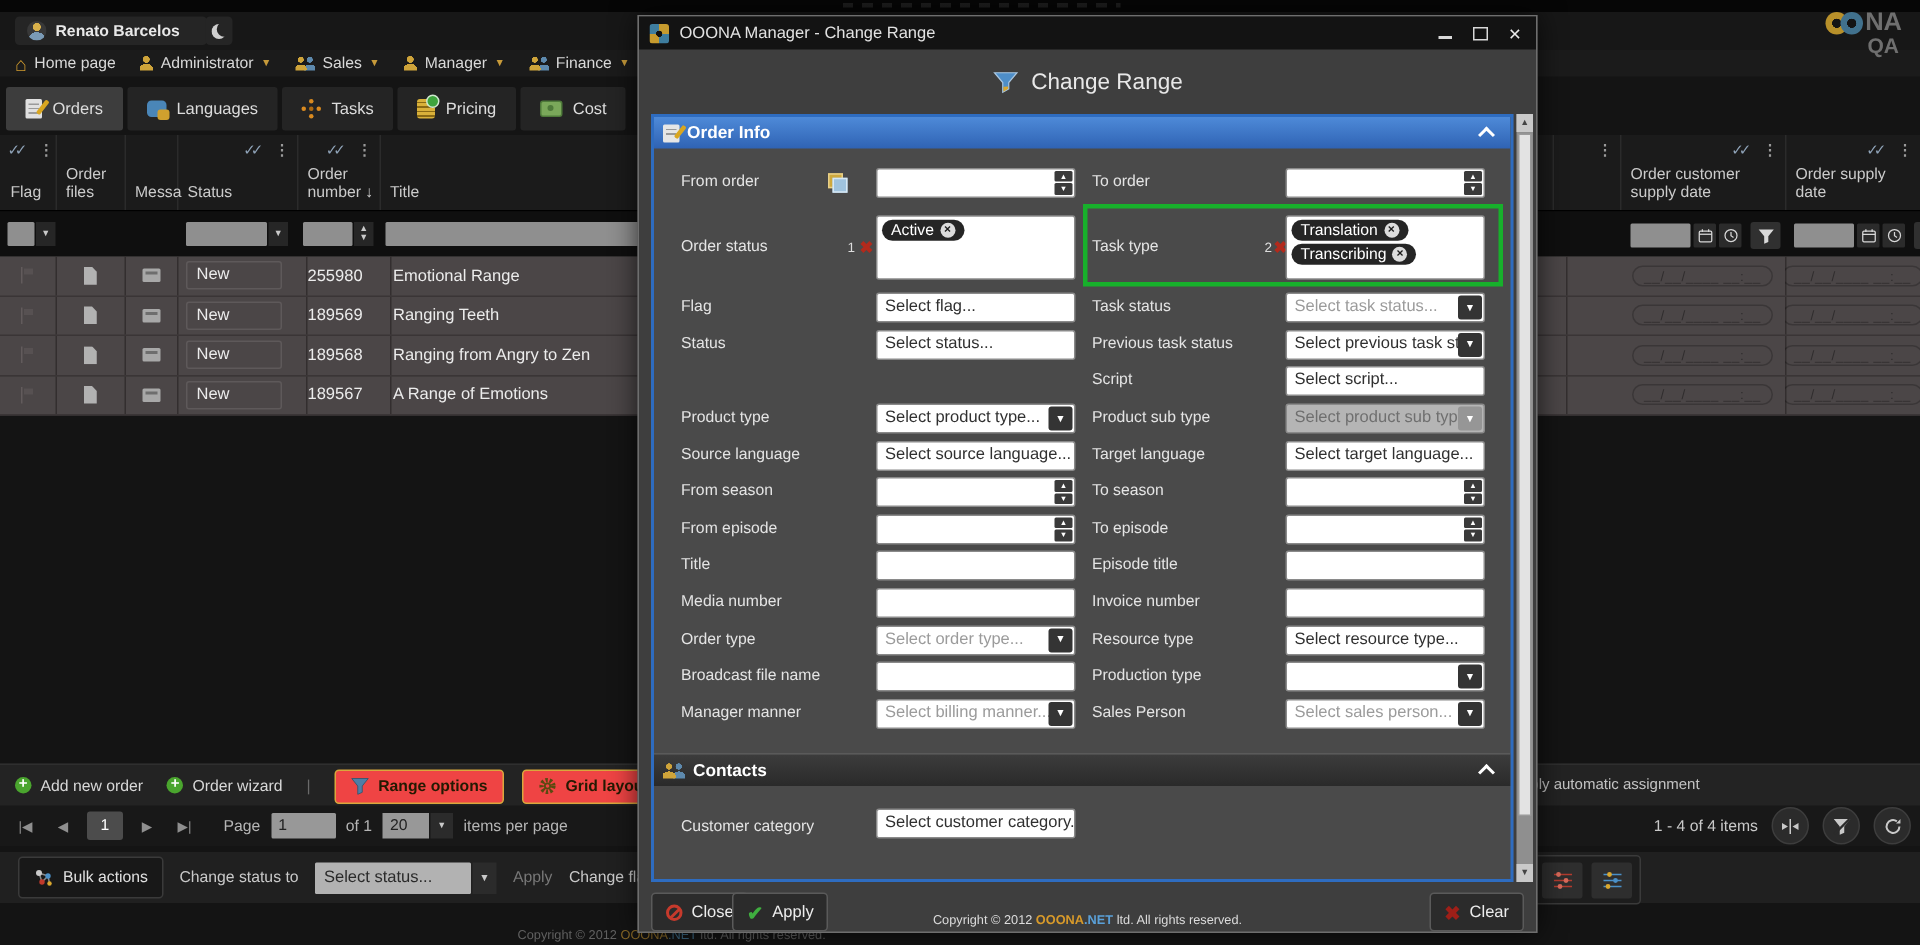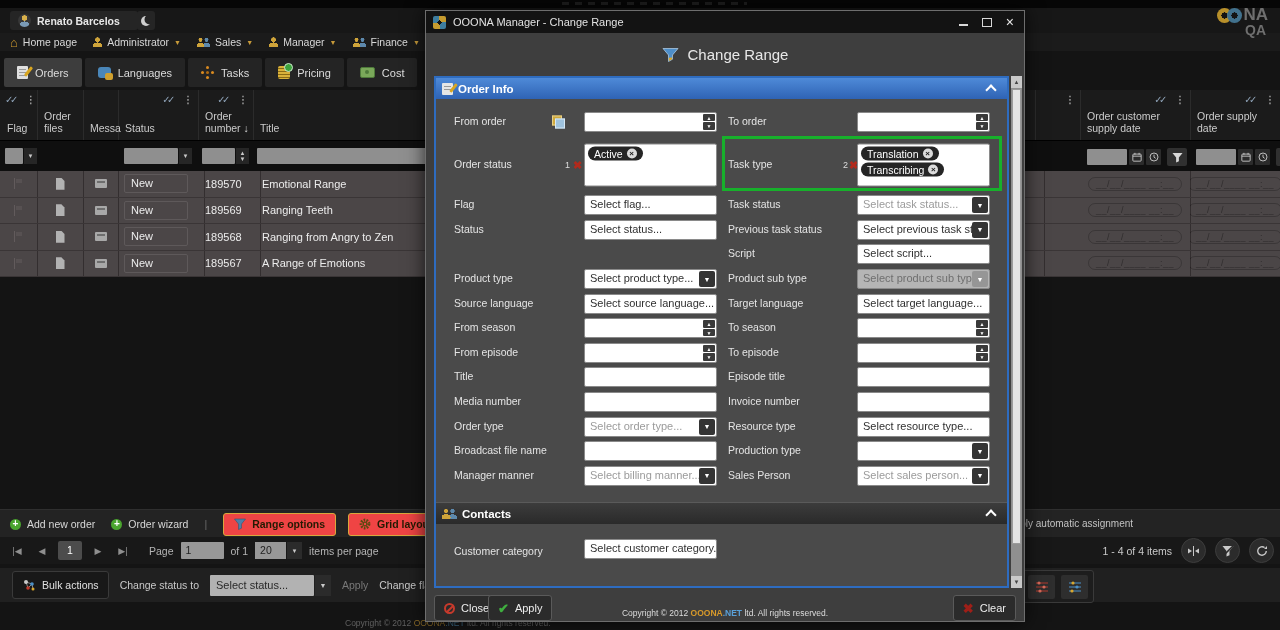--- a/index.html
+++ b/index.html
@@ -101,21 +101,21 @@
             font-size:9px;padding:1px 7px;letter-spacing:.5px;white-space:nowrap}
   .doc-icon{width:9px;height:12px;background:#b2b2b2;
             clip-path:polygon(0 0,65% 0,100% 28%,100% 100%,0 100%)}
   .msg-icon{width:12px;height:9px;background:#a8a8a8;border-radius:1px;position:relative}
   .msg-icon::after{content:'';position:absolute;top:2px;left:2px;right:2px;height:2px;background:#6e6e6e}
   .row-flag{width:8px;height:11px;border-left:1px solid #625b5c;position:relative}
   .row-flag::after{content:'';position:absolute;left:1px;top:1px;width:6px;height:4px;background:#575152}
   
   #toolbar{left:0;top:509px;width:1280px;height:28px;background:#232323;border-top:1px solid #2f2f2f;
            display:flex;align-items:center;padding-left:10px;font-size:10.5px;color:#d8d8d8}
-  .tb{display:flex;align-items:flex-end;gap:6px;margin-right:16px;white-space:nowrap}
+  .tb{display:flex;align-items:flex-start;gap:6px;margin-right:16px;white-space:nowrap}
   .ic-plus{width:11px;height:11px;border-radius:50%;background:#4aa52e;color:#fff;font-size:10px;
            line-height:10px;text-align:center;font-weight:bold}
   .ic-plus::before{content:'+'}
   .ic-play{width:11px;height:11px;border-radius:50%;background:#4aa52e;color:#fff;font-size:6px;
            line-height:11px;text-align:center}
   .ic-play::before{content:'▶'}
   .tbsep{color:#6a6a6a;margin-right:16px}
   .orangebtn{height:21px;padding:0 10px;border-radius:3px;background:#ef4444;border:1px solid #d9a73c;
              color:#241a02;font-weight:bold;font-size:10.5px;display:flex;align-items:center;gap:6px;margin-right:12px}
   #autoassign{position:absolute;left:1008px;top:8px;font-size:10px;color:#c3c3c3}
@@ -456,21 +456,21 @@
       </div>
       <div class="gc gc-files">
         <span class="doc-icon"></span>
       </div>
       <div class="gc gc-msg">
         <span class="msg-icon"></span>
       </div>
       <div class="gc gc-status">
         <span class="status-box">New</span>
       </div>
-      <div class="gc gc-num">189570</div>
+      <div class="gc gc-num">255980</div>
       <div class="gc gc-title">Emotional Range</div>
       <div class="gc gc-d1">
         <span class="datepill">__/__/____ __:__</span>
       </div>
       <div class="gc gc-d2">
         <span class="datepill">__/__/____ __:__</span>
       </div>
     </div>
     <div class="grow">
       <div class="gc gc-flag">

